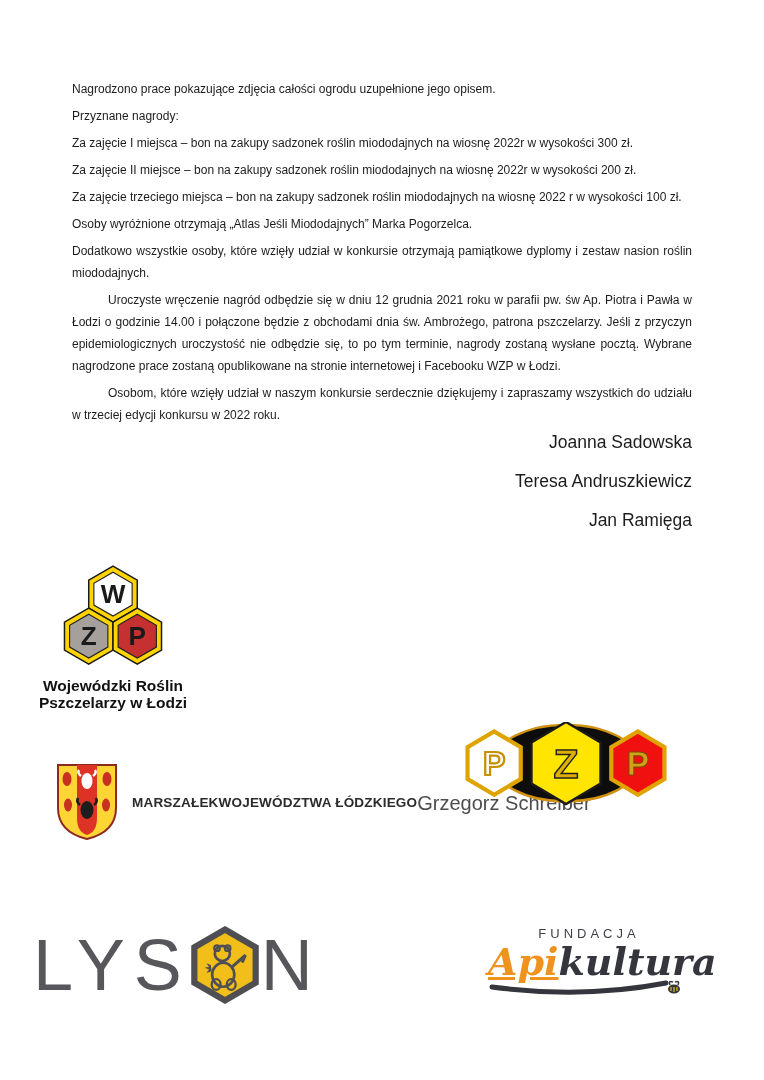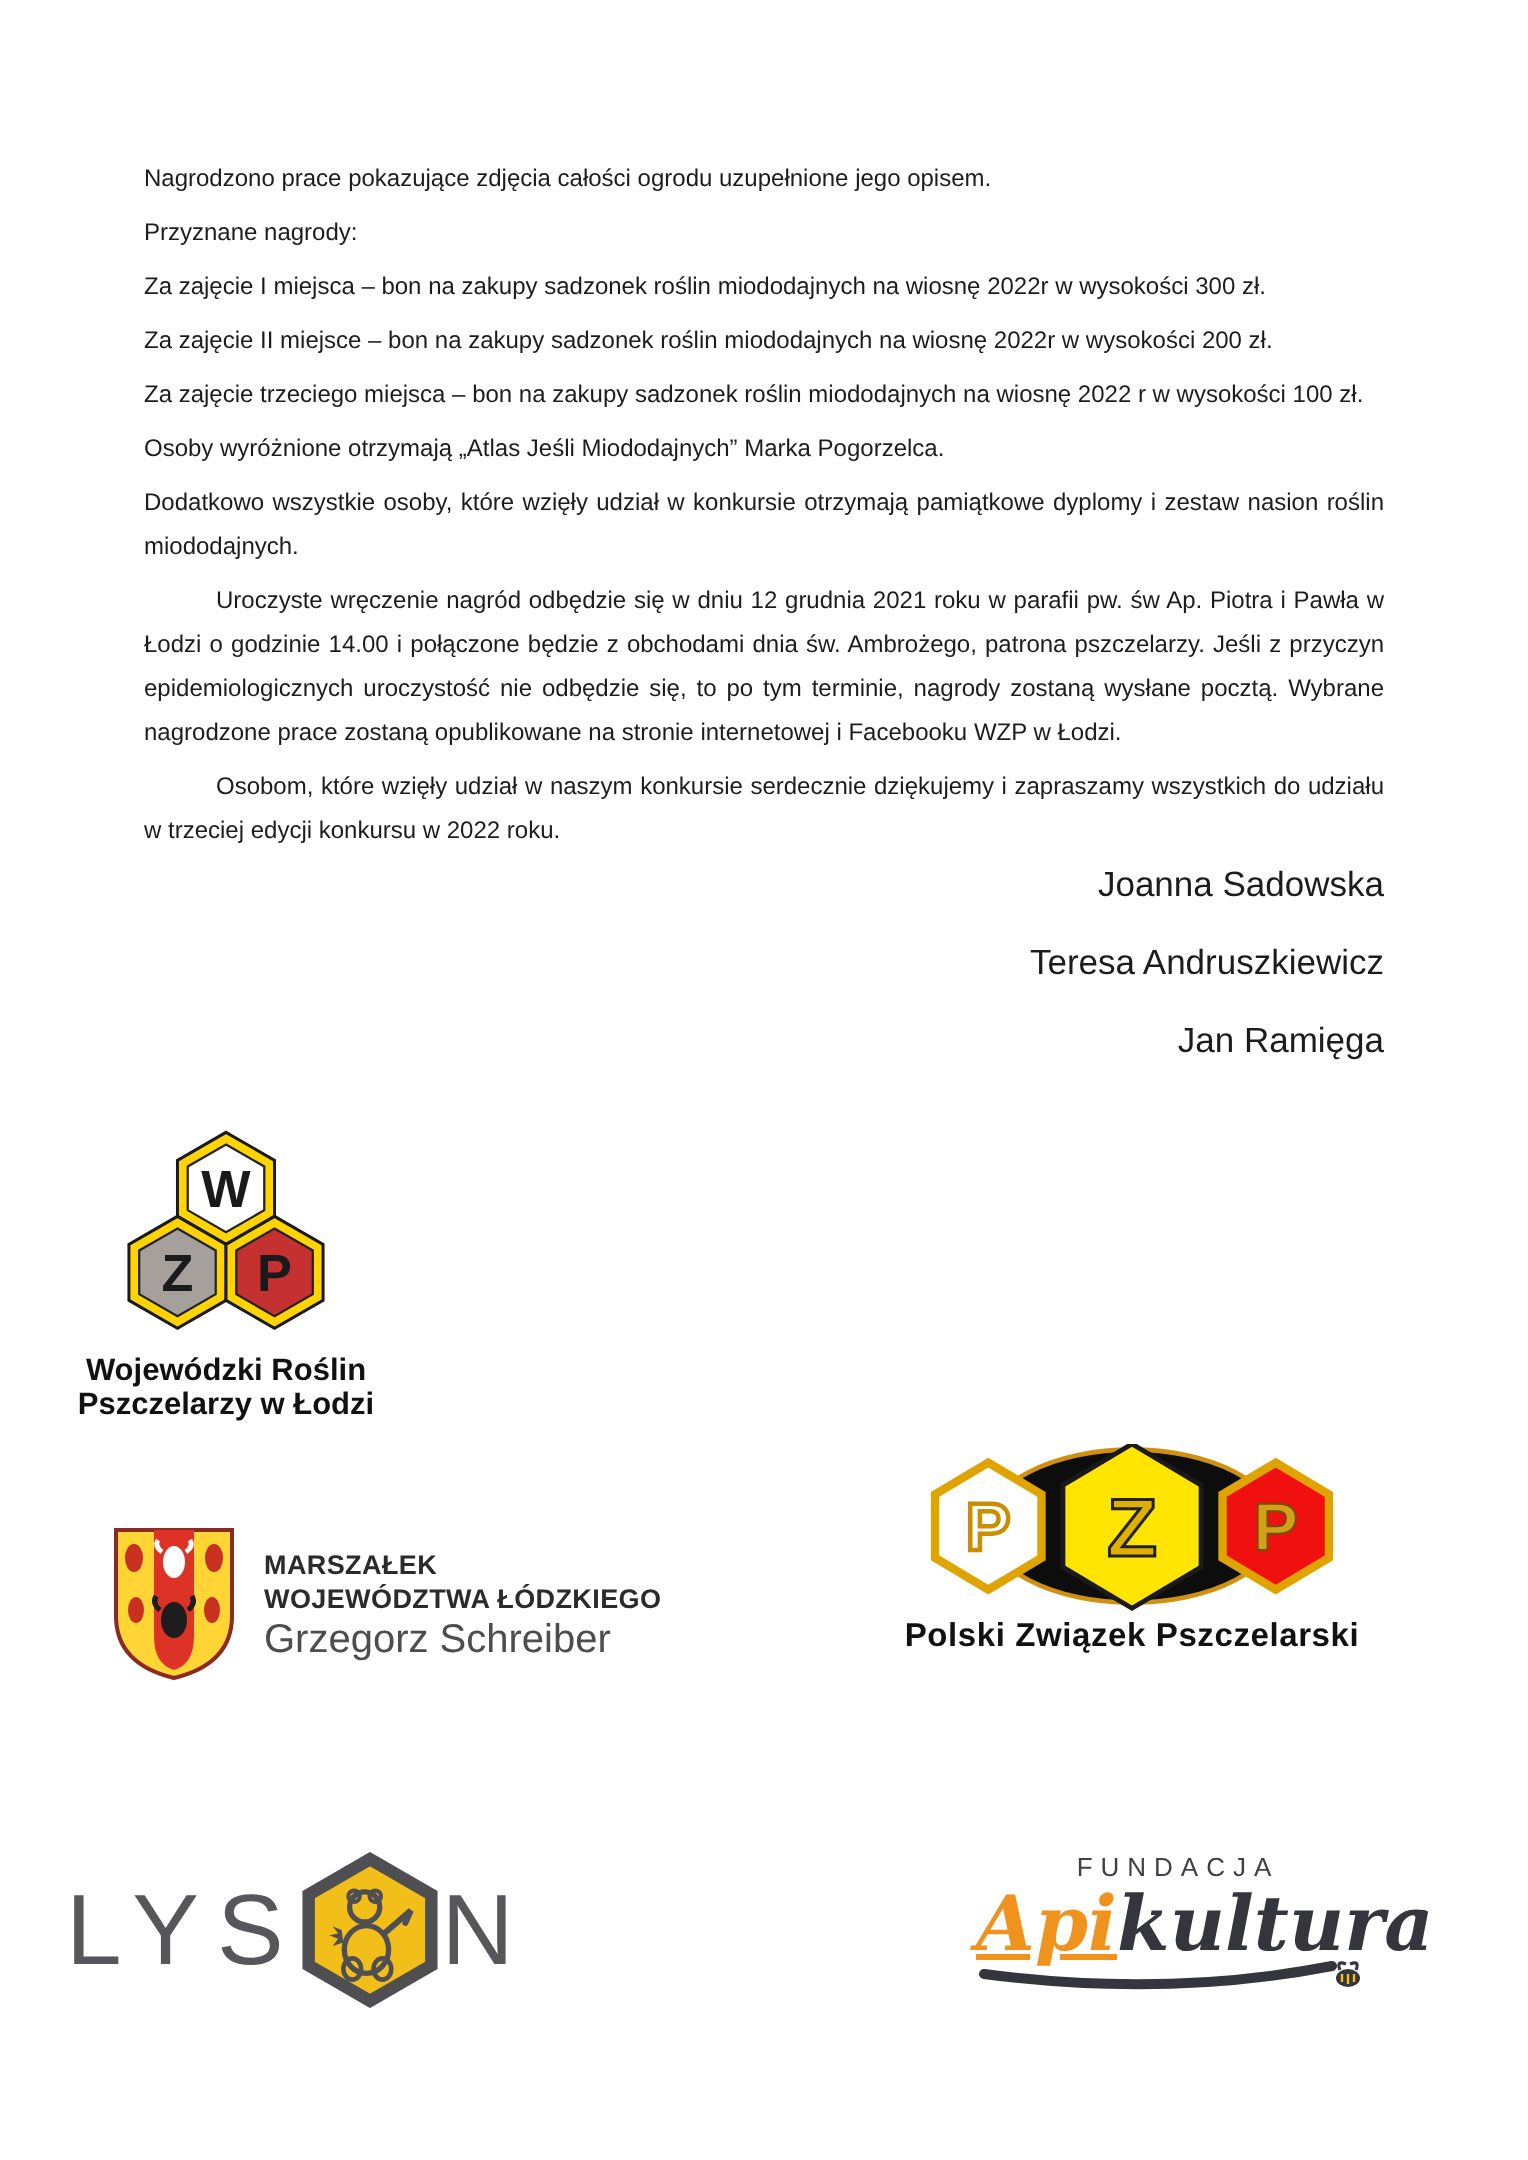--- a/index.html
+++ b/index.html
@@ -14,32 +14,32 @@
   .para.indent { text-indent:36px; }
   .sig { font-size:17.5px; line-height:22px; text-align:right; margin:0 0 17px 0; }
 
   
   .wzp { position:absolute; left:38px; top:564px; width:150px; text-align:center; }
   .wzp svg { display:block; margin:0 auto; }
   .wzp-caption { margin-top:6px; font-weight:bold; font-size:15.5px; line-height:17px; color:#111; }
 
   
   .marshal { position:absolute; left:55px; top:762px; display:flex; align-items:center; gap:13px; }
-  .marshal-text { display:flex; flex-direction:column; justify-content:center; }
+  .marshal-text { display:flex; flex-direction:row; justify-content:center;align-items:center; }
   .m-bold { font-weight:bold; font-size:13.5px; line-height:17px; color:#2b2b2b; letter-spacing:0.2px; }
   .m-name { font-size:20px; line-height:20px; color:#4d4d4d; margin-top:2px; }
 
   
   .pzp { position:absolute; left:440px; top:722px; width:252px; text-align:center; }
   .pzp svg { display:block; margin:0 auto; }
   .pzp-caption { margin-top:3px; font-weight:bold; font-size:16.5px; color:#111; letter-spacing:0.3px; }
 
   
   .lyson { position:absolute; left:33px; top:926px; display:flex; align-items:center; }
-  .lyson-txt { font-size:50px; line-height:74px; color:#57575B; letter-spacing:9px; font-weight:400; }
+  .lyson-txt { font-size:72px; line-height:74px; color:#57575B; letter-spacing:9px; font-weight:400; }
   .lyson-txt.right { letter-spacing:0; margin-left:2px; }
   .lyson svg { display:block; margin:0 -2px; }
 
   
   .apik { position:absolute; left:488px; top:916px; width:208px; }
   .apik-fundacja { text-align:center; font-family:Liberation Sans, sans-serif; font-size:13px;
                    letter-spacing:4px; color:#3F3F47; padding-right:6px; margin-top:10px; }
   .apik-script { font-family:"DejaVu Serif", serif; font-style:italic; font-weight:bold;
                  font-size:38px; line-height:42px; margin-top:0; white-space:nowrap; }
   .apik-orange { color:#F0931E;text-decoration:underline; }
@@ -117,21 +117,20 @@
 
       <polygon points="82,44 65,72.5 31,72.5 14,44 31,15.5 65,15.5" fill="#FFFFFF" stroke="#E0A400" stroke-width="4.5" transform="rotate(90 48 44)"></polygon>
       <text x="48" y="57" text-anchor="middle" font-family="Liberation Sans, sans-serif" font-weight="bold" font-size="36" fill="#FFFFFF" stroke="#C89000" stroke-width="2.4">P</text>
 
       <polygon points="169,44 147,81 103,81 81,44 103,7 147,7" fill="#FFE500" stroke="#1a1a1a" stroke-width="2.6" transform="rotate(90 125 44)"></polygon>
       <text x="125" y="60" text-anchor="middle" font-family="Liberation Sans, sans-serif" font-weight="bold" font-size="44" fill="#E0B000" stroke="#222222" stroke-width="1.6">Z</text>
 
       <polygon points="236,44 219,72.5 185,72.5 168,44 185,15.5 219,15.5" fill="#F01010" stroke="#E0A400" stroke-width="4.5" transform="rotate(90 202 44)"></polygon>
       <text x="202" y="57" text-anchor="middle" font-family="Liberation Sans, sans-serif" font-weight="bold" font-size="36" fill="#D4A017" stroke="#6b5200" stroke-width="1">P</text>
     </svg>
-    <div class="pzp-caption">Polski Związek Pszczelarski</div>
   </div>
 
   <div class="lyson">
     <span class="lyson-txt">LYS</span>
     <svg width="72" height="78" viewBox="0 0 80 88">
       <polygon points="40,4 74.6,24 74.6,64 40,84 5.4,64 5.4,24" fill="#F2BE1A" stroke="#4F4F53" stroke-width="7"></polygon>
 
       <circle cx="31" cy="25" r="3.2" fill="none" stroke="#4F4F53" stroke-width="2.4"></circle>
       <circle cx="43" cy="25" r="3.2" fill="none" stroke="#4F4F53" stroke-width="2.4"></circle>
       <circle cx="37" cy="31" r="8.5" fill="none" stroke="#4F4F53" stroke-width="3"></circle>

